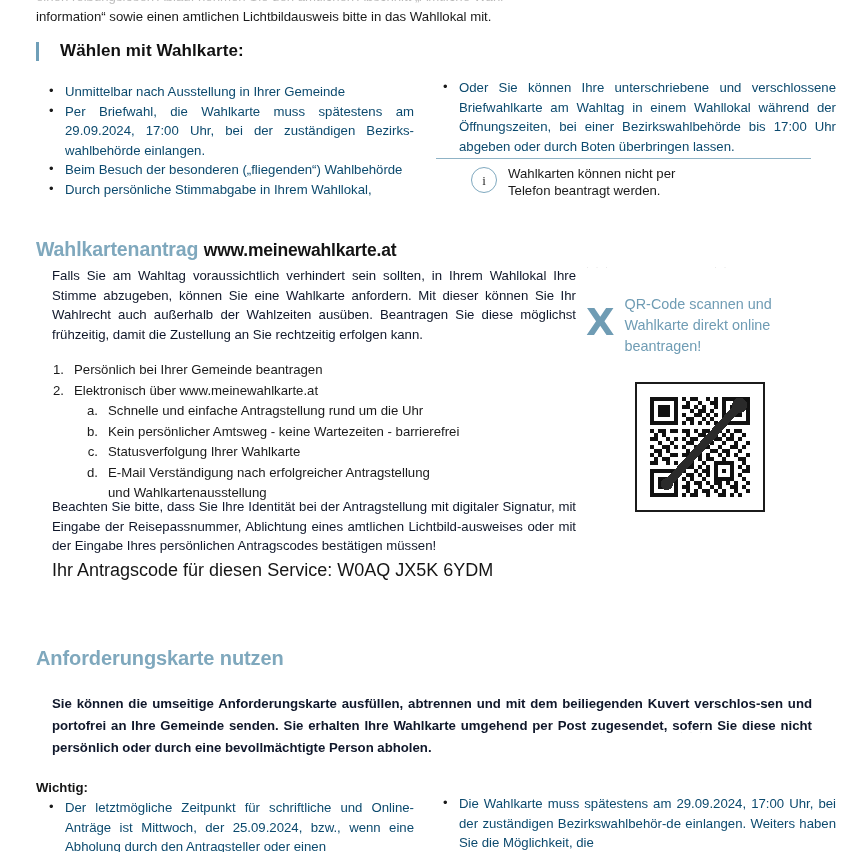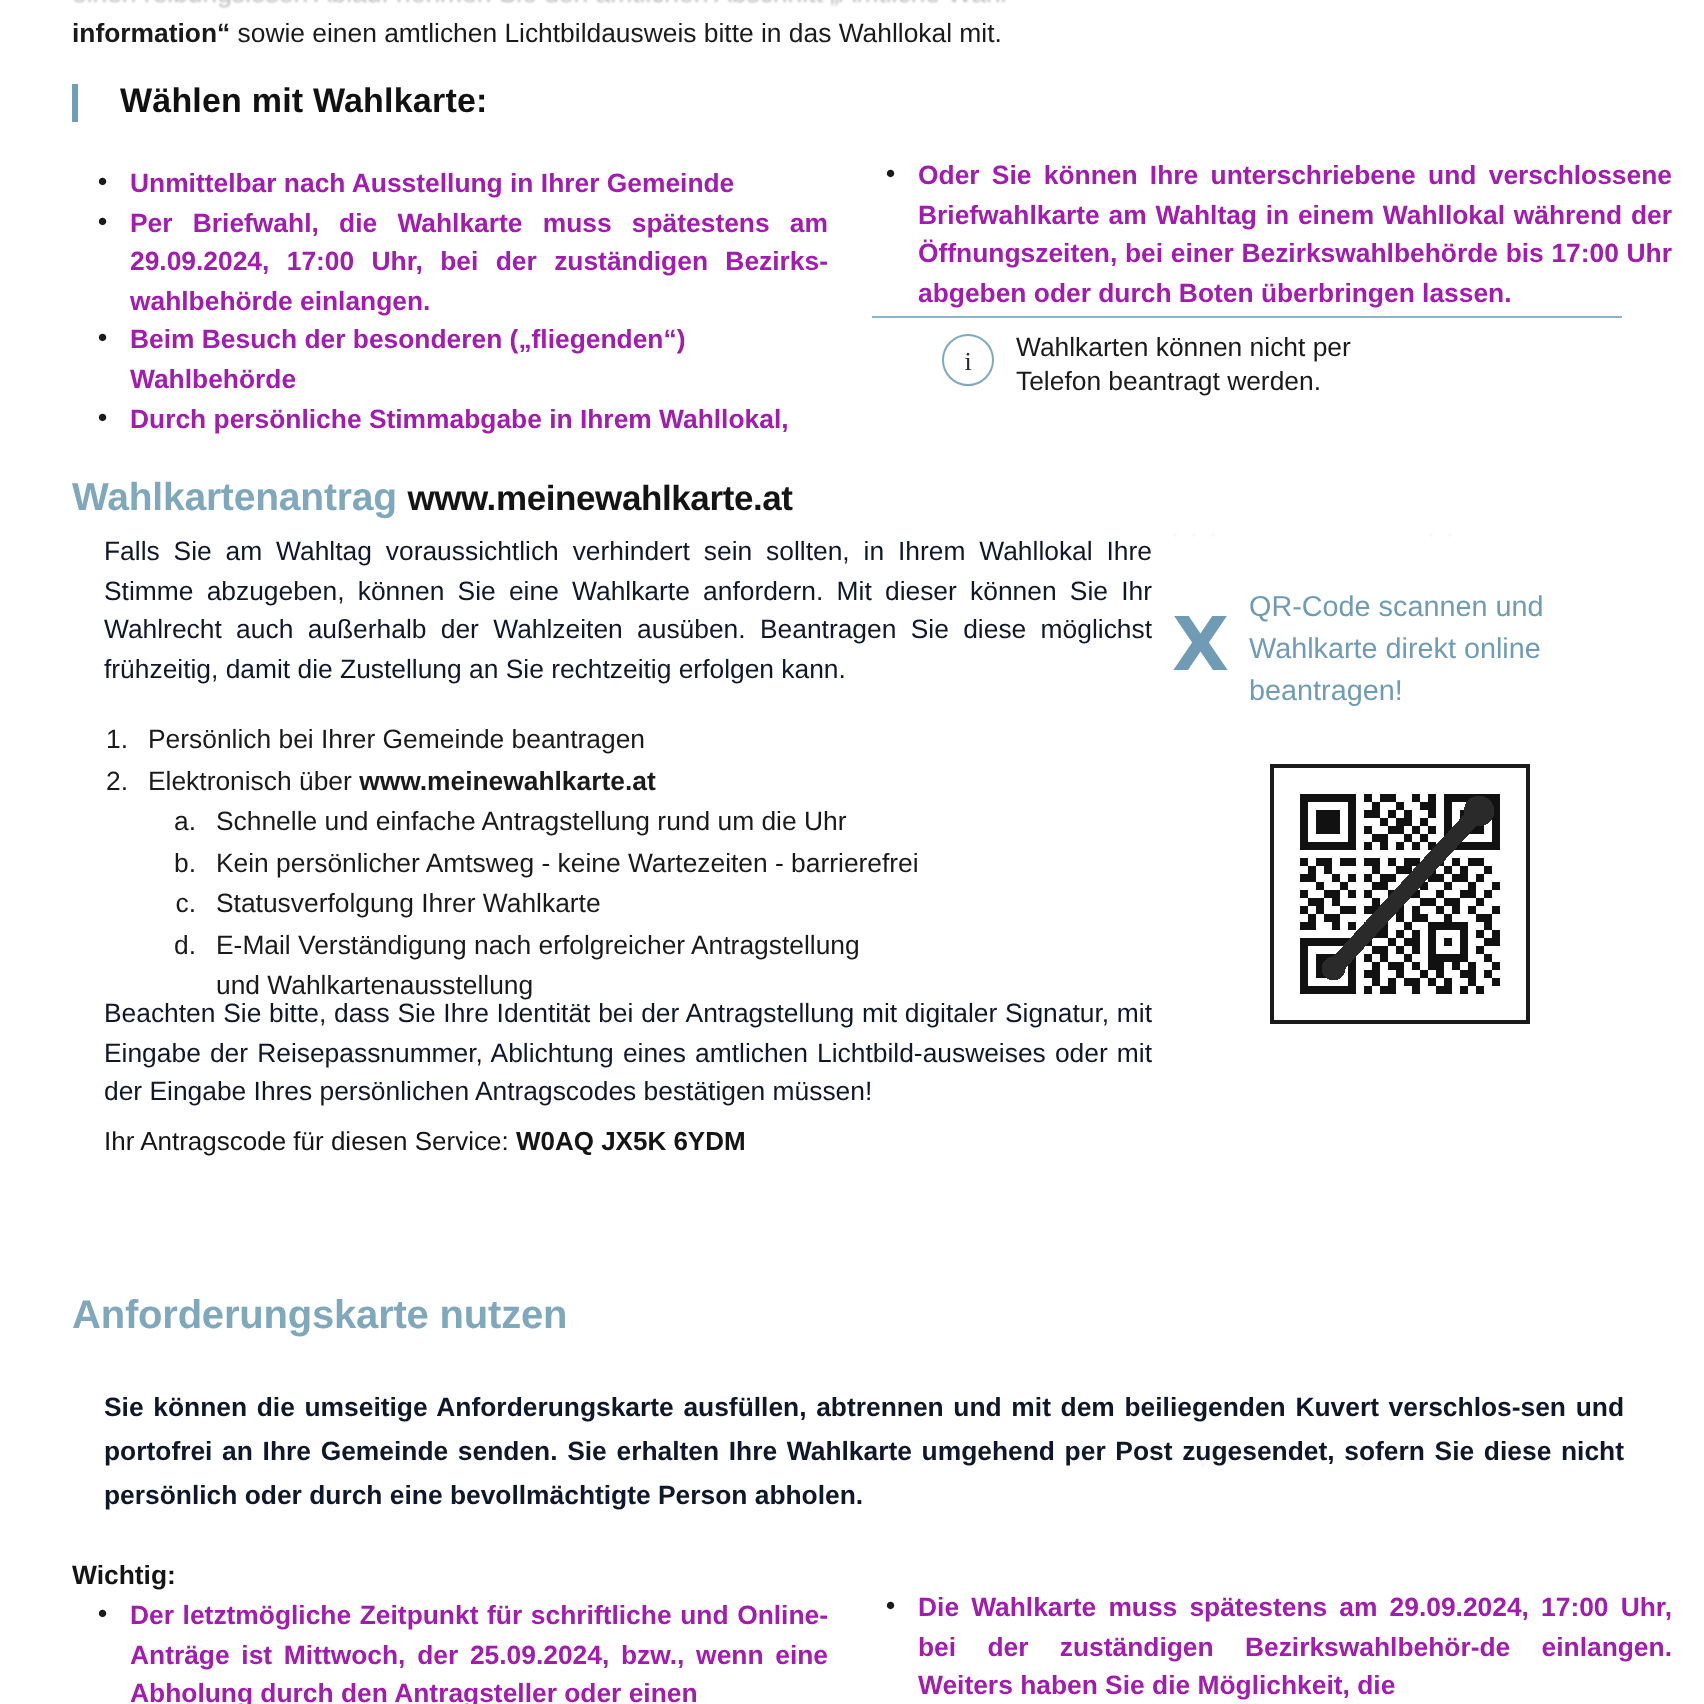--- a/index.html
+++ b/index.html
@@ -26,21 +26,21 @@
   }
 
   
   .body-text {
     font-size: 13.2px;
     line-height: 19.5px;
     text-align: justify;
     color: #0f172a;
     margin-left: 16px;
   }
-  .b { font-weight: bold; }
+  .b { font-weight: normal; }
 
   
   .top-clip {
     position: absolute;
     left: 36px;
     top: -13px;
     width: 760px;
     overflow: hidden;
     height: 36px;
   }
@@ -85,22 +85,21 @@
     padding: 0;
     list-style: none;
   }
   ul.bul > li {
     position: relative;
     padding-left: 23px;
     font-size: 13.2px;
     line-height: 19.6px;
     text-align: justify;
     margin-bottom: 0px;
-    color: #a21caf;
-    font-weight: bold;
+    color: #0c4a6e;
   }
   ul.bul > li::before {
     content: "•";
     position: absolute;
     left: 7px;
     top: -1px;
     font-size: 13px;
     color: #1a1a1a;
   }
   ul.bul > li.nojust { text-align: left; }
@@ -303,21 +302,21 @@
       <li>
         <span class="marker">d.</span>
         <span>E-Mail Verständigung nach erfolgreicher Antragstellung</span>
         <div>und Wahlkartenausstellung</div>
       </li>
     </ol>
   </div>
 
   <div class="body-text" style="position:absolute; left:36px; top:497px; width:524px;">Beachten Sie bitte, dass Sie Ihre Identität bei der Antragstellung mit digitaler Signatur, mit Eingabe der Reisepassnummer, Ablichtung eines amtlichen Lichtbild-ausweises oder mit der Eingabe Ihres persönlichen Antragscodes bestätigen müssen!</div>
 
-  <div style="position:absolute; left:52px; top:561px; font-size:13px; line-height:19px;">
+  <div style="position:absolute; left:52px; top:561px; font-size:18px; line-height:19px;">
     <span>Ihr Antragscode für diesen Service: </span><span class="b">W0AQ JX5K 6YDM</span>
   </div>
 
   <div class="speckle" style="left:586px; top:262px;">· · ·</div>
   <div class="speckle" style="left:714px; top:262px;">· ·</div>
   <div class="speckle" style="left:600px; top:727px;">·</div>
   <div class="speckle" style="left:680px; top:727px;">·  · ·</div>
 
   <div class="qr-promo" style="left:586px; top:294px; width:250px;">
     <span class="x-mark">X</span>

